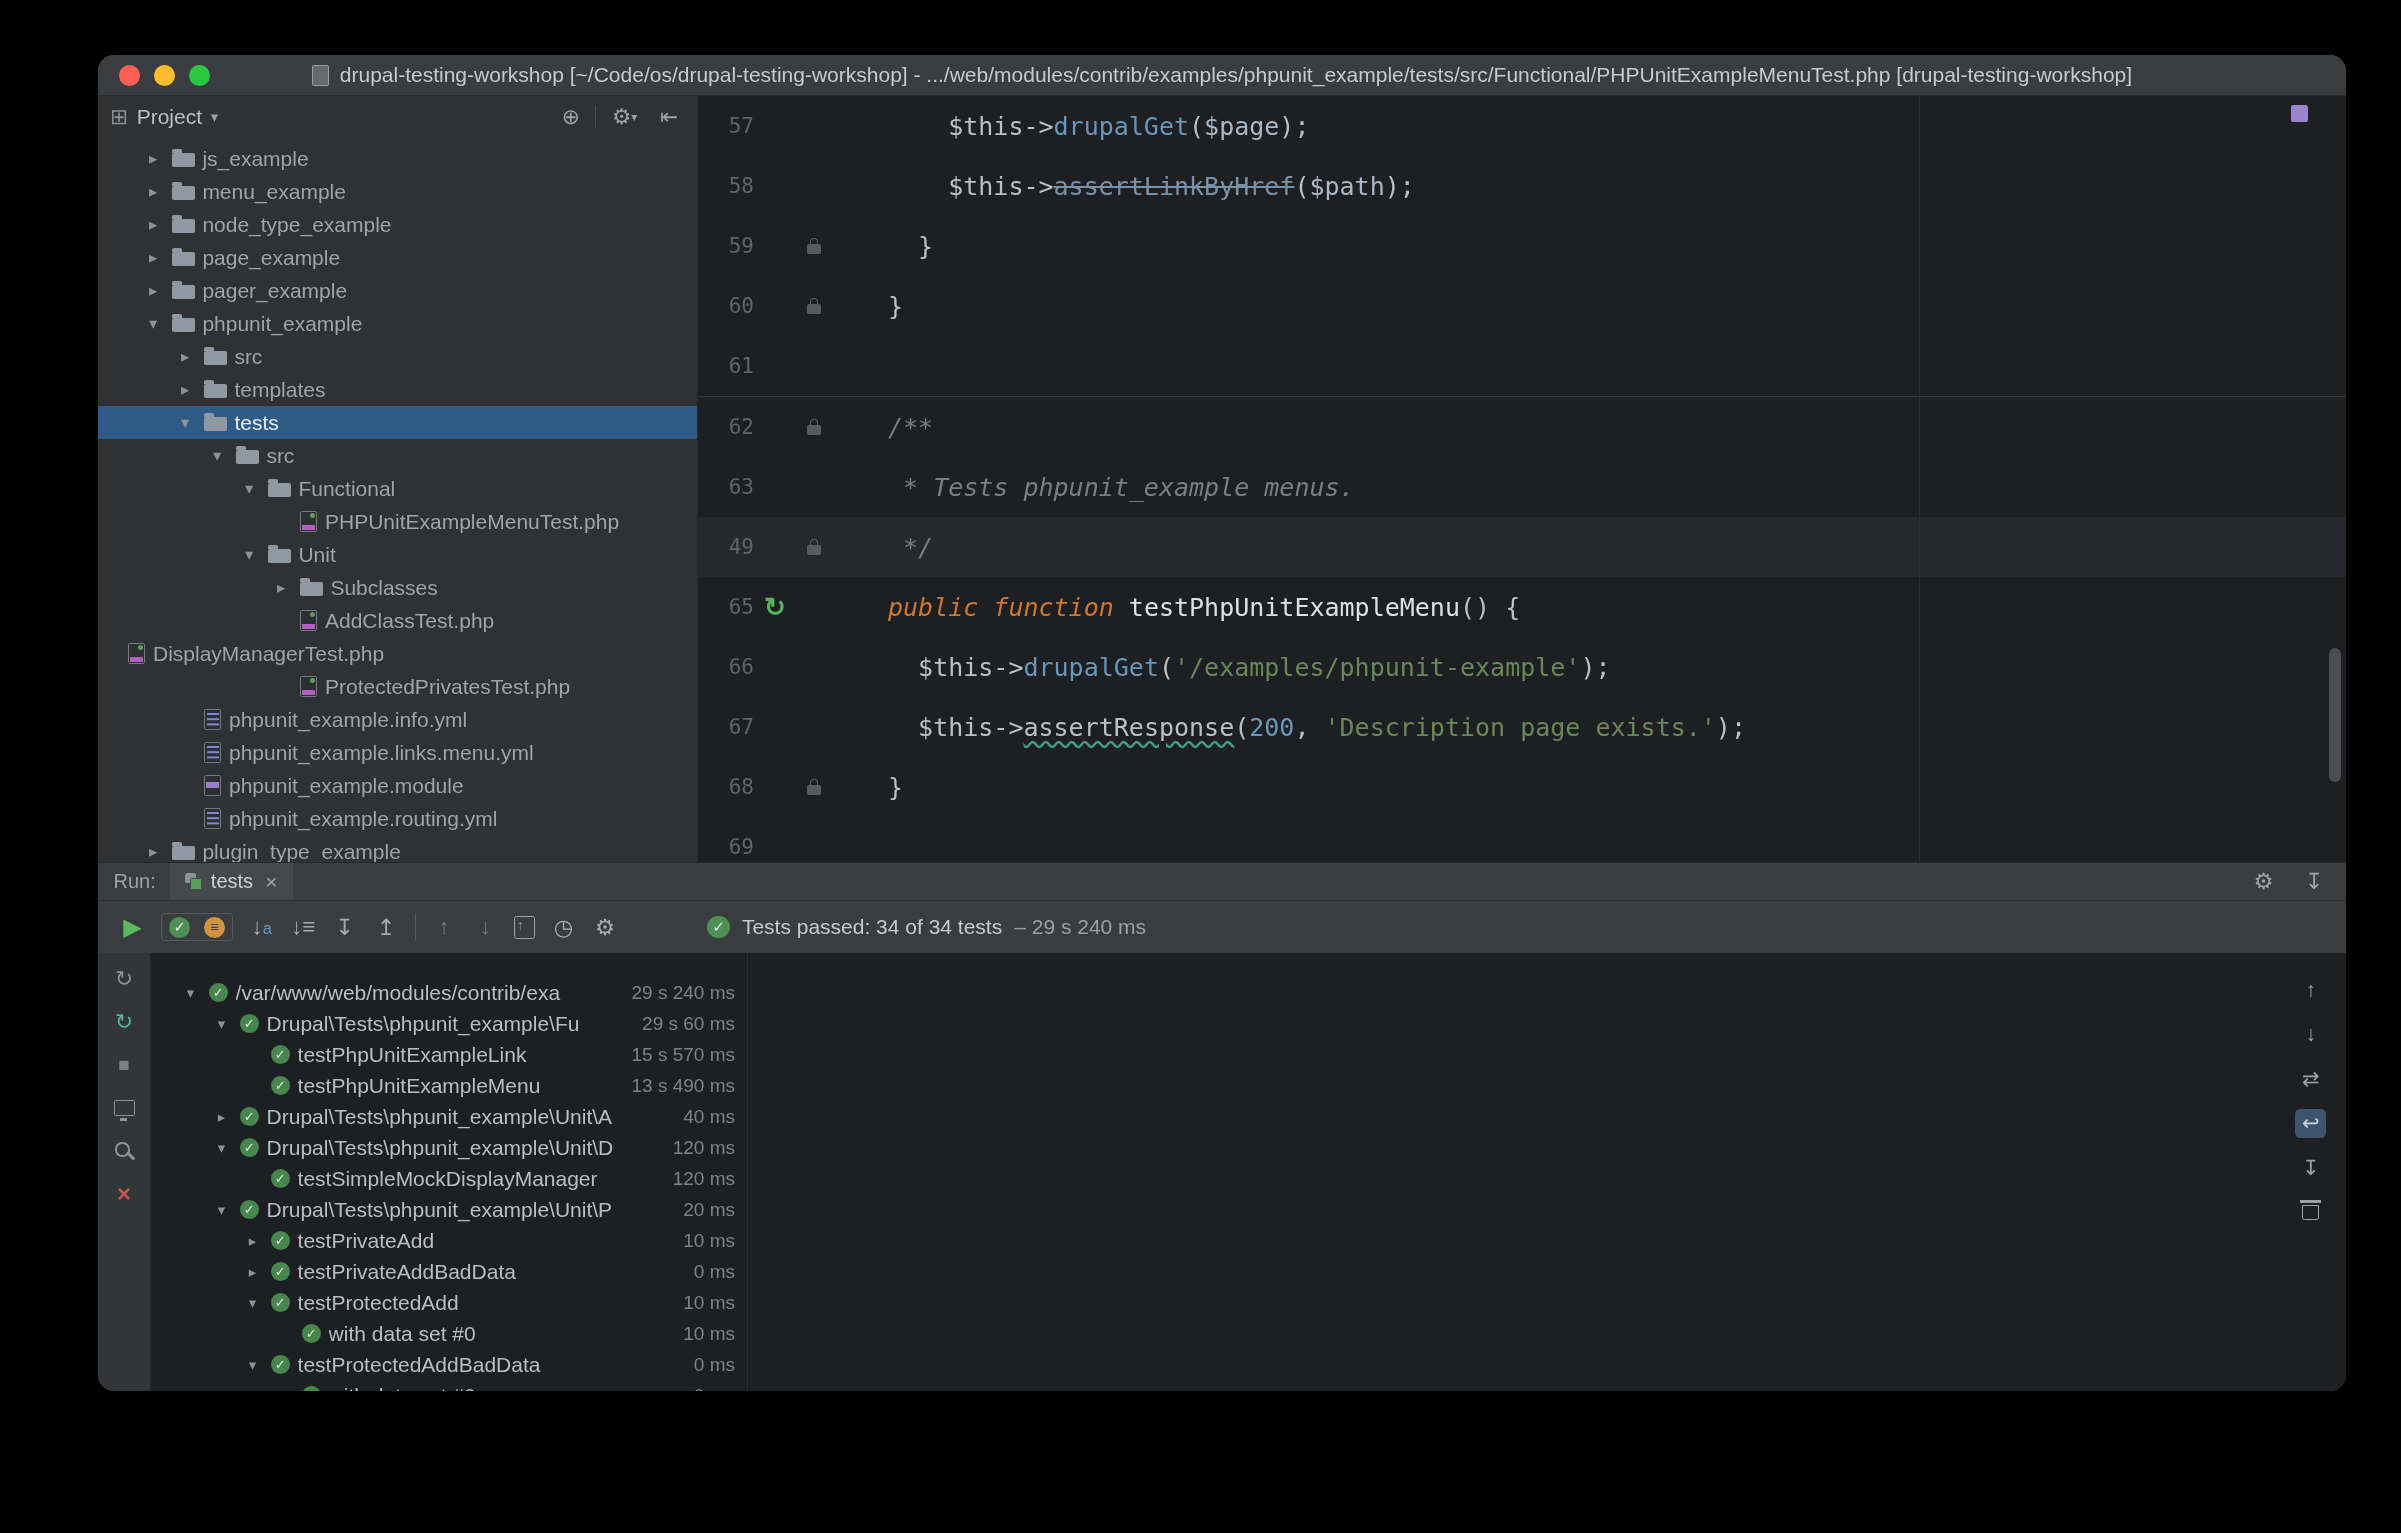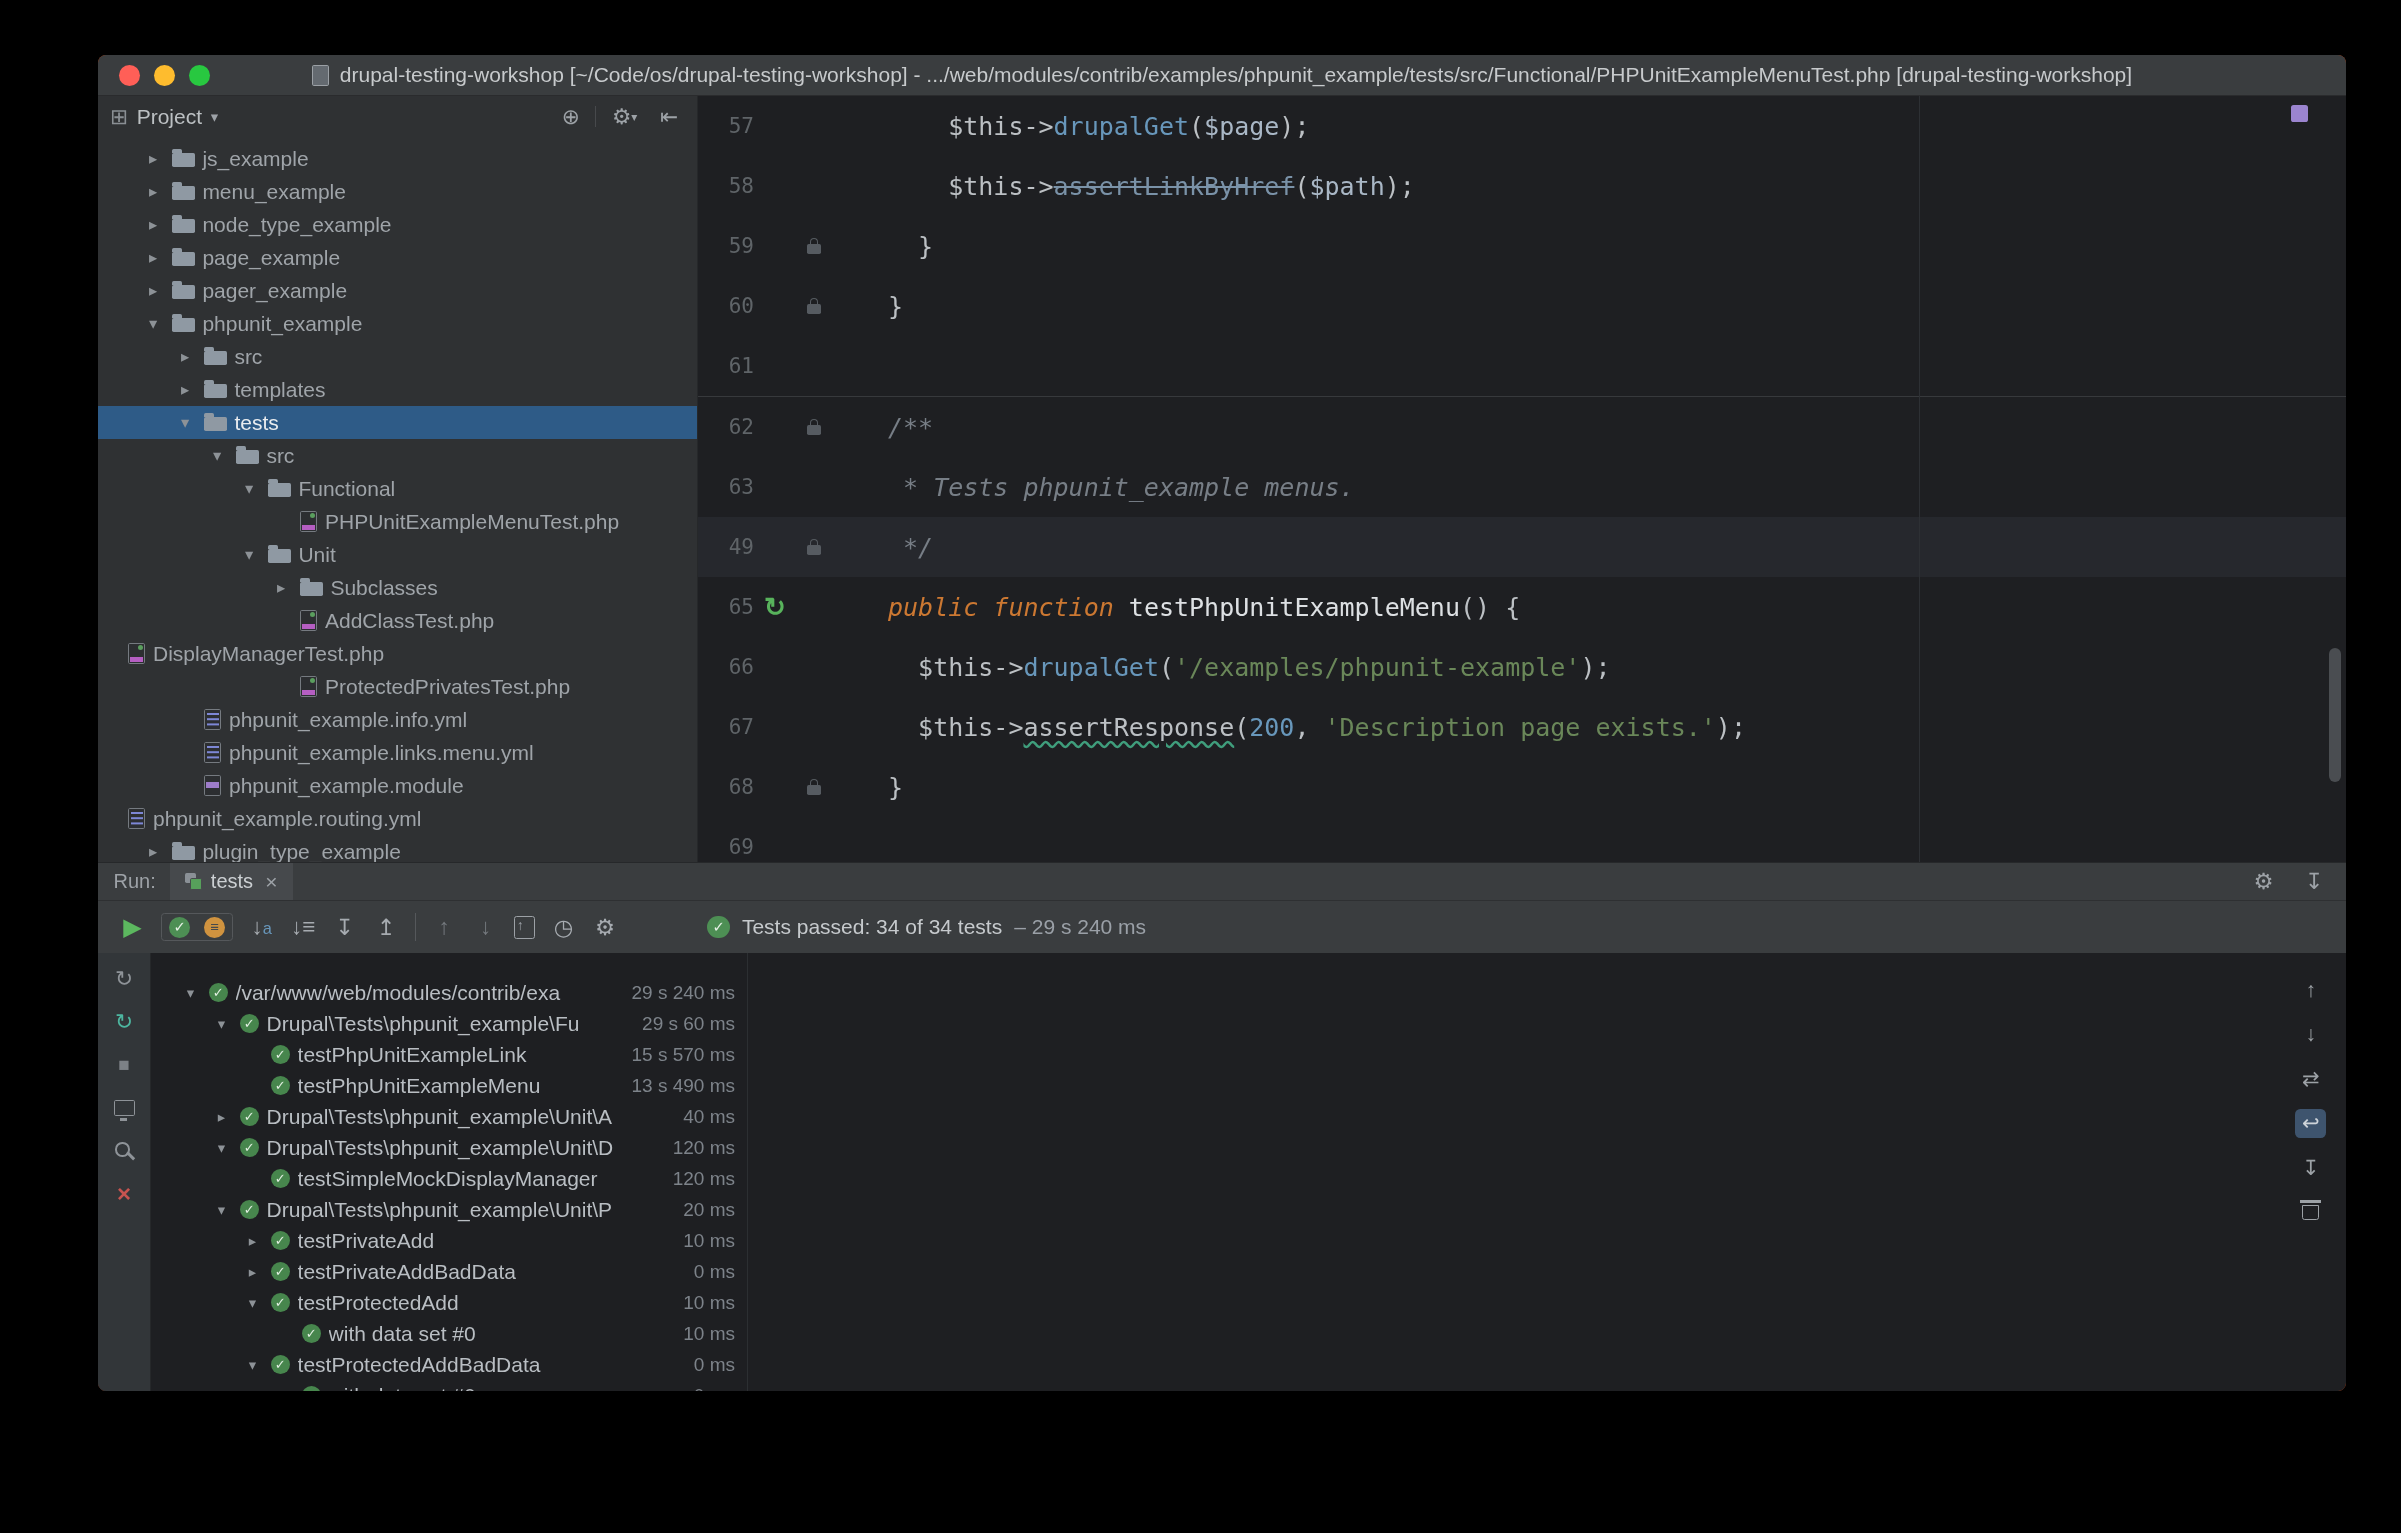--- a/index.html
+++ b/index.html
@@ -1,17 +1,17 @@
 <!DOCTYPE html>
 <html style="font-size:14px"><head>
 <meta charset="utf-8">
 <style>
   html,body{margin:0;padding:0;background:#000;}
   body{width:2401px;height:1534px;position:relative;overflow:hidden;font-family:"Liberation Sans",sans-serif;}
-  .window{position:absolute;left:98px;top:55px;width:2248px;height:1336px;background:#c2410c;border-radius:8px;overflow:hidden;display:flex;flex-direction:column;box-shadow:0 26px 78px rgba(0,0,0,.7);}
+  .window{position:absolute;left:98px;top:55px;width:2248px;height:1336px;background:#c2410c;border-radius:16px;overflow:hidden;display:flex;flex-direction:column;box-shadow:0 26px 78px rgba(0,0,0,.7);}
 
   
   .titlebar{height:40px;background:#3a3d3f;border-bottom:0.9px solid #2a2b2d;display:flex;align-items:center;position:relative;flex:0 0 auto;}
   .traffic{position:absolute;left:21px;display:flex;gap:14px;}
   .light{width:21px;height:21px;border-radius:50%;}
   .l-close{background:#ff5f57}.l-min{background:#febc2e}.l-zoom{background:#28c840}
   .titlewrap{margin:0 auto;display:flex;align-items:center;gap:10.4px;color:#c7cacc;font-size:21px;white-space:nowrap;max-width:1984px;overflow:hidden;}
   .doc-icon{width:15.5px;height:19px;border:1.7px solid #9ba0a5;border-radius:1.7px;background:#646a70;display:inline-block;flex:0 0 auto;}
 
   .main{display:flex;height:766px;flex:0 0 auto;min-height:0;}
@@ -241,21 +241,21 @@
           <div class="prow" style="padding-left: 76px;">
             <span class="parrow"></span>
             <span class="i-page i-yml"></span>
             <span>phpunit_example.links.menu.yml</span>
           </div>
           <div class="prow" style="padding-left: 76px;">
             <span class="parrow"></span>
             <span class="i-page i-module"></span>
             <span>phpunit_example.module</span>
           </div>
-          <div class="prow" style="">
+          <div class="prow" style="padding-left: 76px;">
             <span class="parrow"></span>
             <span class="i-page i-yml"></span>
             <span>phpunit_example.routing.yml</span>
           </div>
           <div class="prow" style="padding-left: 44px;">
             <span class="parrow">▸</span>
             <span class="i-folder"></span>
             <span>plugin_type_example</span>
           </div>
         </div>

